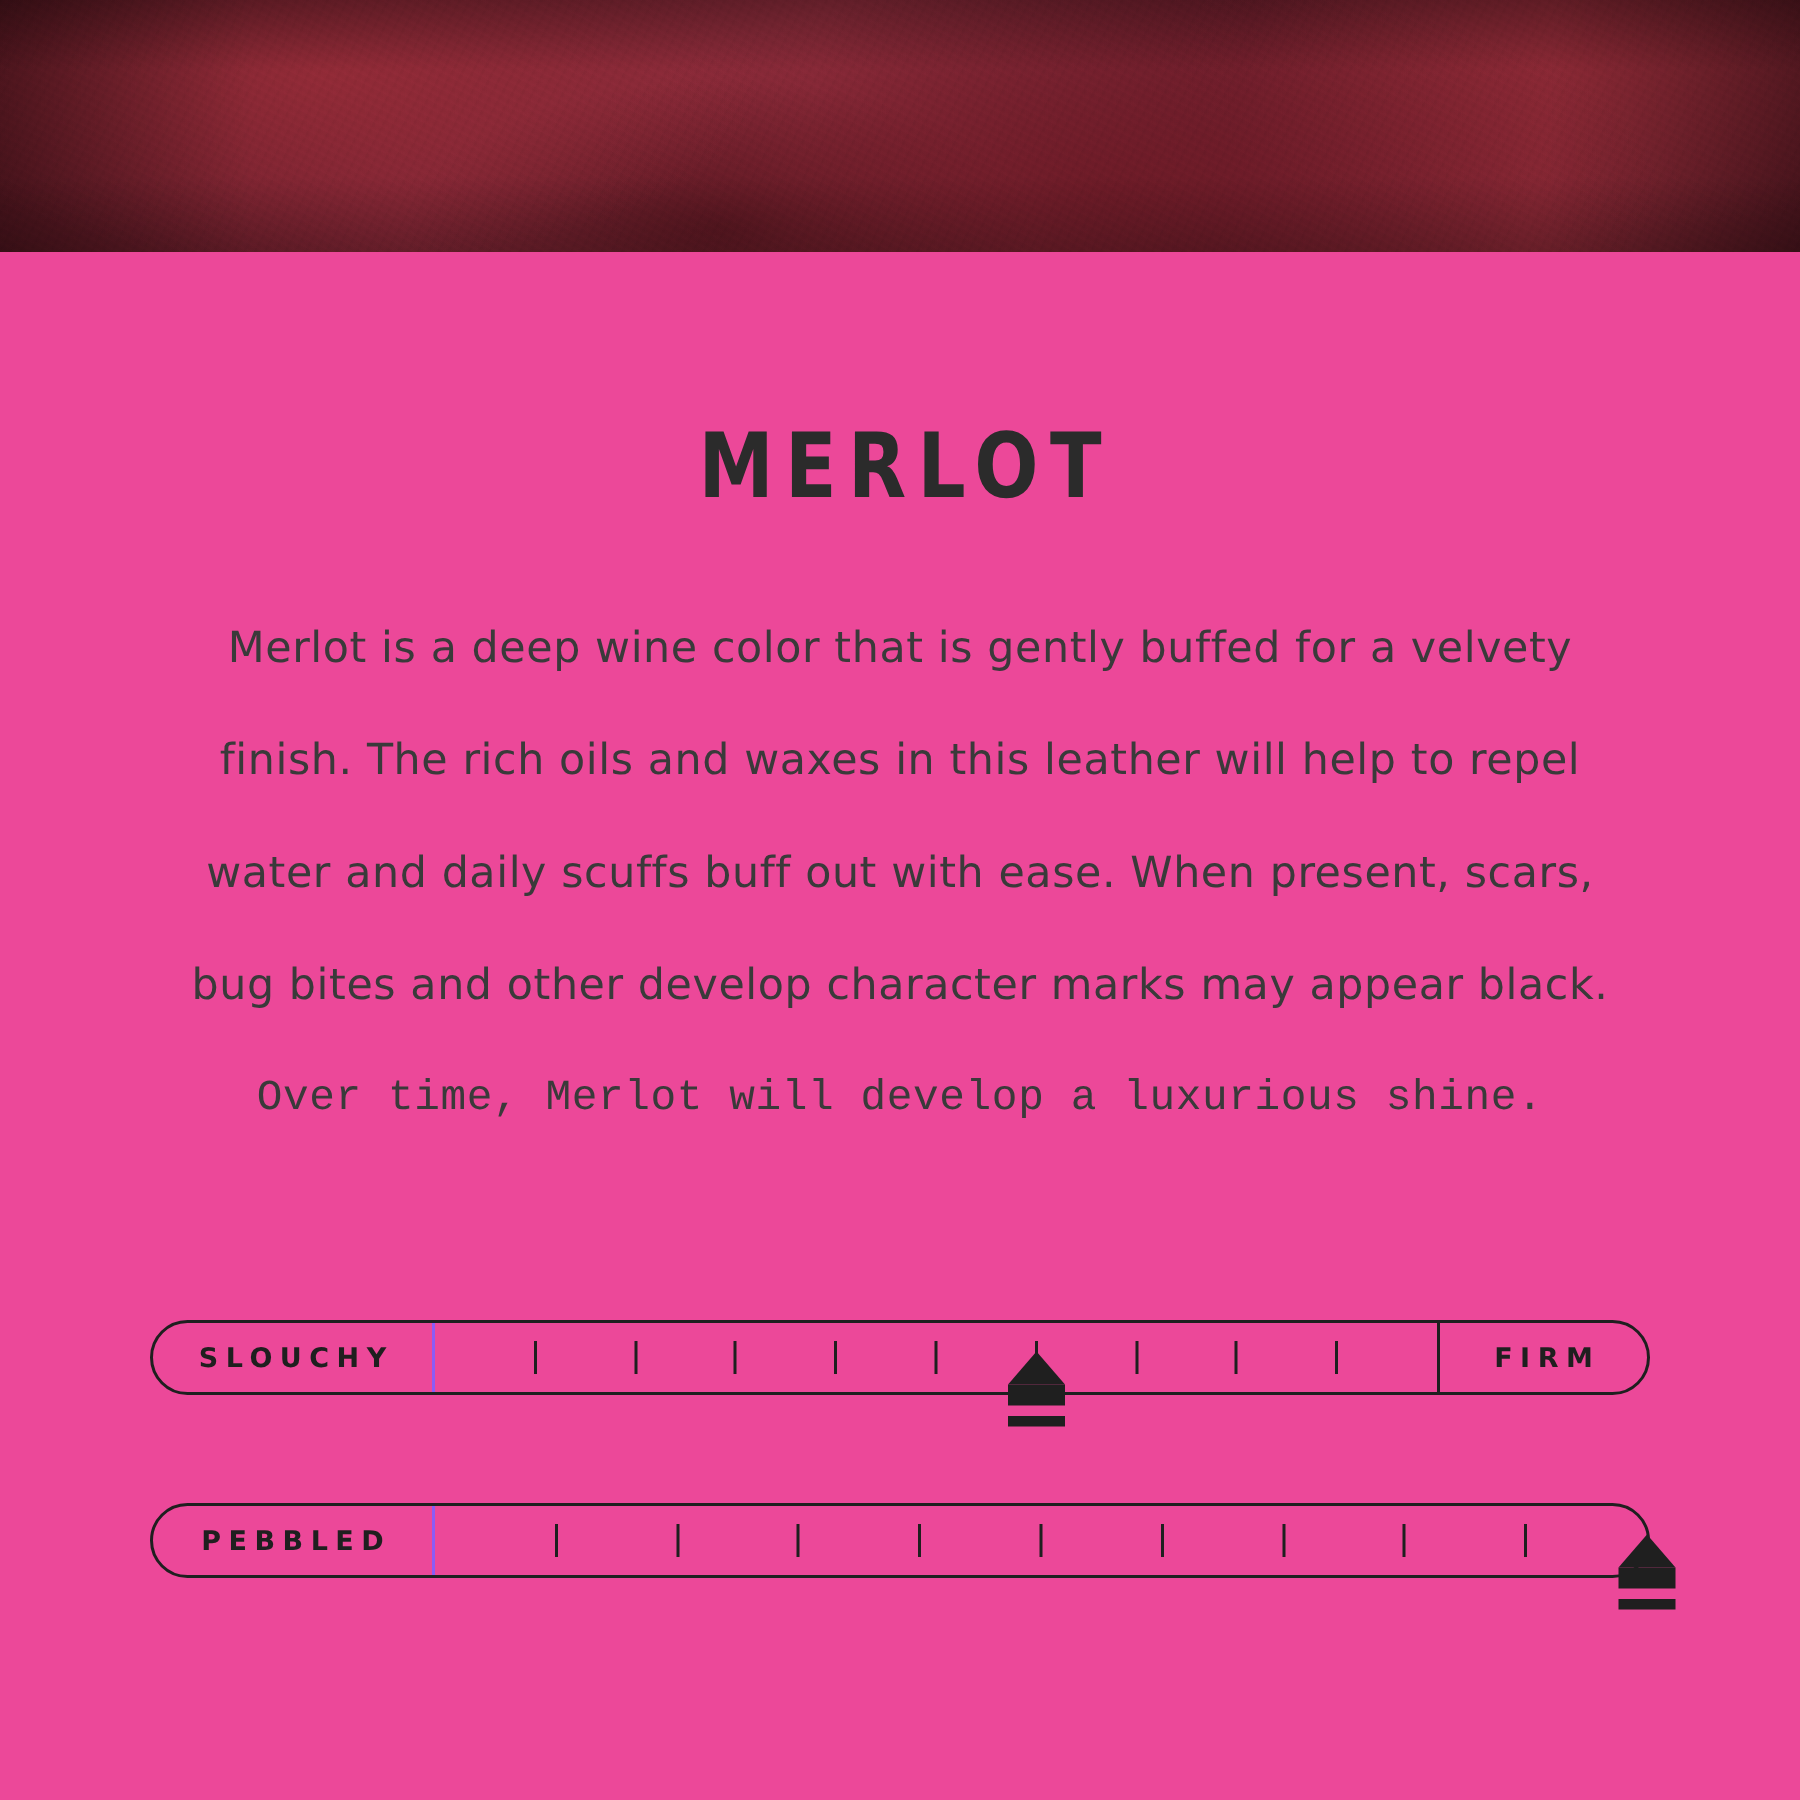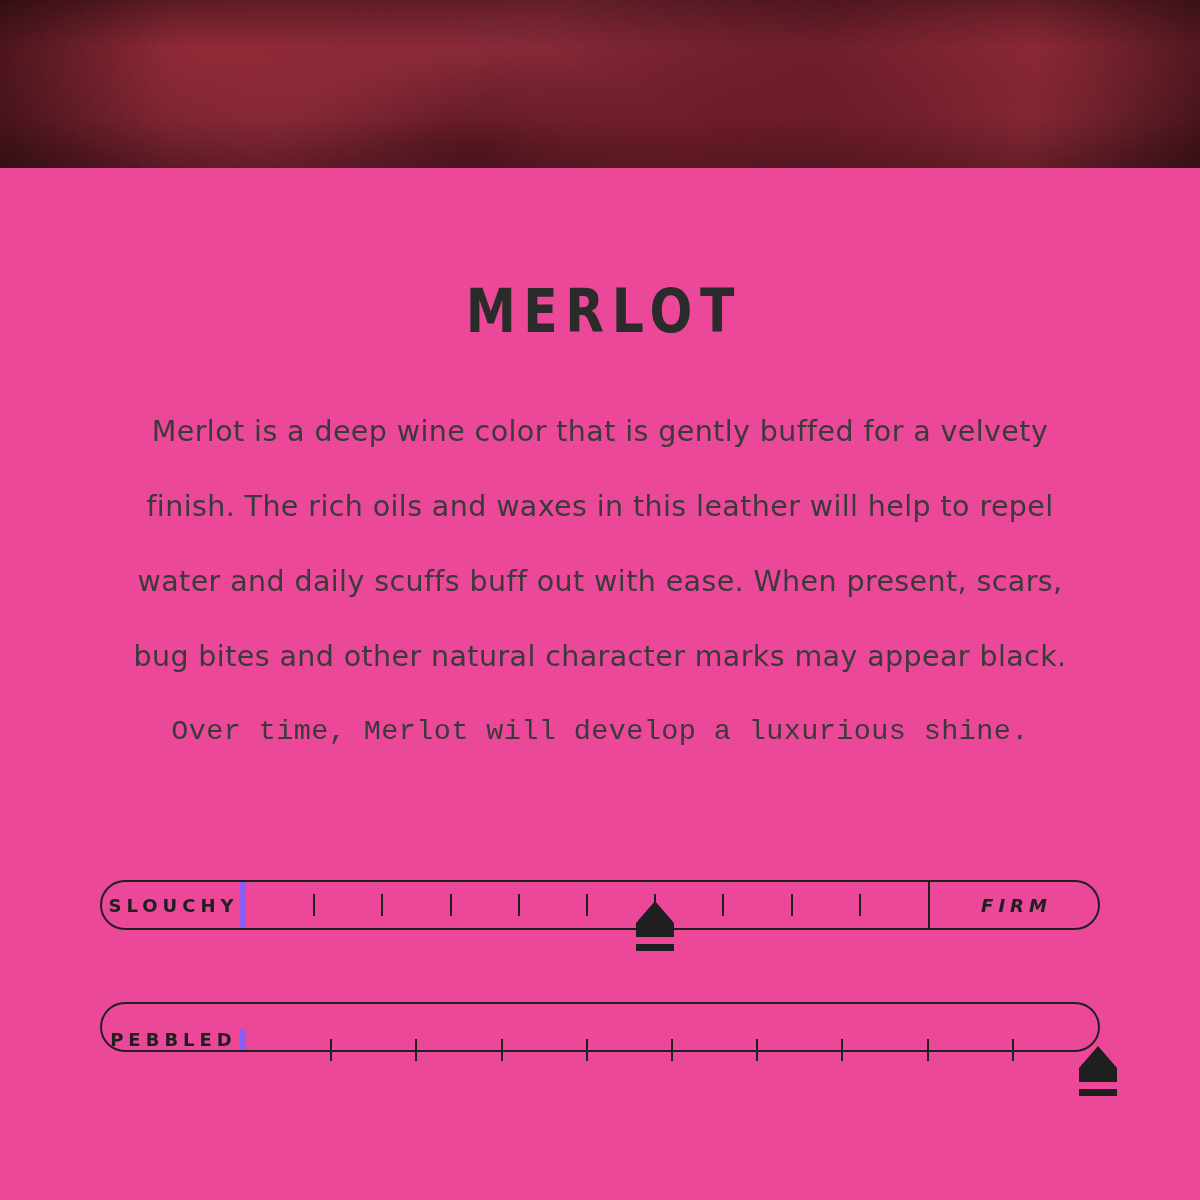--- a/index.html
+++ b/index.html
@@ -100,41 +100,39 @@
     margin: 0 auto;
     border: 2px solid #1f1f1f;
     border-radius: 25px;
     box-sizing: border-box;
     display: flex;
     align-items: stretch;
     background: transparent;
   }
   .scale + .scale {
     margin-top: 72px;
-    align-items: flex-end;
   }
   .scale-label {
     display: flex;
     align-items: center;
     justify-content: center;
     font-size: 18px;
     font-weight: 700;
     letter-spacing: 5px;
     text-indent: 5px;
     color: #1f1f1f;
     box-sizing: border-box;
   }
   .label-left {
-    width: 144px;
-    border-right: 6px solid #8b5cf6;
+    width: 188px;
+    border-right: 2px solid #8b5cf6;
   }
   .label-right {
-    width: 170px;
+    width: 140px;
     border-left: 2px solid #1f1f1f;
-    font-style: italic;
   }
   .scale-track {
     position: relative;
     flex: 1;
   }
   .tick {
     position: absolute;
     top: 50%;
     transform: translate(-50%, -50%);
     width: 2px;
@@ -175,21 +173,21 @@
 <div class="page">
 
   <div class="swatch">
     <div class="swatch-grain"></div>
     <div class="swatch-vignette"></div>
   </div>
 
   <h1 class="title">MERLOT</h1>
 
   <div class="copy">
-    <p class="para-1">Merlot is a deep wine color that is gently buffed for a velvety finish. The rich oils and waxes in this leather will help to repel water and daily scuffs buff out with ease. When present, scars, bug bites and other natural character marks may appear black.</p>
+    <p class="para-1">Merlot is a deep wine color that is gently buffed for a velvety finish. The rich oils and waxes in this leather will help to repel water and daily scuffs buff out with ease. When present, scars, bug bites and other develop character marks may appear black.</p>
     <p class="para-2">Over time, Merlot will develop a luxurious shine.</p>
   </div>
 
   <div class="scales">
 
     <div class="scale">
       <div class="scale-label label-left">SLOUCHY</div>
       <div class="scale-track">
         <span class="tick" style="left:10%"></span>
         <span class="tick" style="left:20%"></span>

